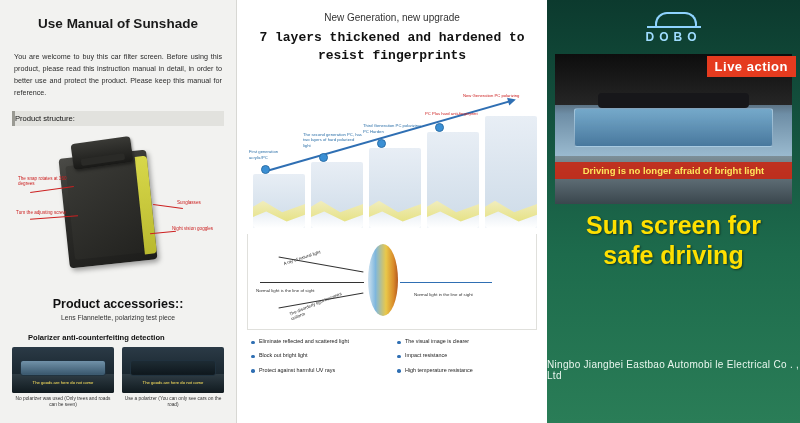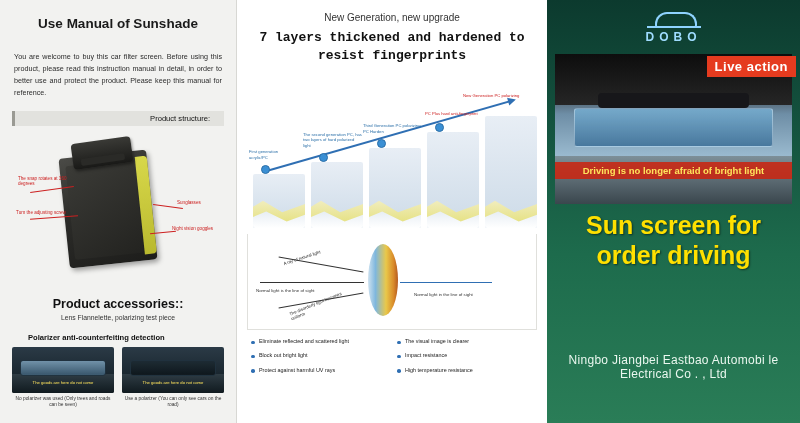--- a/index.html
+++ b/index.html
@@ -26,23 +26,22 @@
   }
   .manual-body {
     font-size: 7.2px; color: #2b2b2b; line-height: 1.65;
     text-align: justify; padding: 0 2px;
   }
   .section-label {
     margin-top: 12px;
     font-size: 7.6px; color: #111;
     background: #e2e2de;
     border-left: 3px solid #9a9a93;
-    padding: 3px 14px;
+    padding: 3px 0;
     display: block;
-    text-align: right;
   }
   
   .product-photo {
     position: relative;
     margin-top: 6px;
     height: 145px;
     background: #f2f2f0;
   }
   .ph-device {
     position: absolute; left: 52px; top: 22px;
@@ -247,22 +246,22 @@
     position:absolute; left: 8px; right: 8px; top: 162px;
     background: rgba(200,40,20,.9); color:#ffe45c;
     font-size: 9.5px; font-weight: bold; text-align:center; padding: 3px 2px;
   }
   .hero-title {
     position:absolute; left: 0; right: 0; top: 210px; text-align:center;
     font-size: 25px; font-weight: bold; color:#ffe000; line-height: 1.2;
     text-shadow: 1px 1px 2px rgba(0,0,0,.5);
   }
   .company {
-    position:absolute; left: 0; right: 0; bottom: 42px; text-align:center;
-    font-size: 12px; color:#eaf7ef; letter-spacing: .3px;
+    position:absolute; left: 0; right: 0; bottom: 42px; text-align:left;
+    font-size: 10px; color:#eaf7ef; letter-spacing: .3px;
   }
 </style>
 </head>
 <body>
 
 <div class="page">
 
   <div class="col-left">
     <div class="manual-title">Use Manual of Sunshade</div>
     <div class="manual-body">You are welcome to buy this car filter screen. Before using this product, please read this instruction manual in detail, in order to better use and protect the product. Please keep this manual for reference.</div>
@@ -395,19 +394,19 @@
       <div class="mirror-body"></div>
       <div class="visor"></div>
       <div class="road2"></div>
     </div>
 
     <div class="badge-live">Live action</div>
     <div class="badge-strip">Driving is no longer afraid of bright light</div>
 
     <div class="hero-title">
       <div>Sun screen for</div>
-      <div>order driving</div>
+      <div>safe driving</div>
     </div>
 
     <div class="company">Ningbo Jiangbei  Eastbao  Automobi le Electrical  Co . , Ltd</div>
   </div>
 
 </div>
 
 </body></html>

